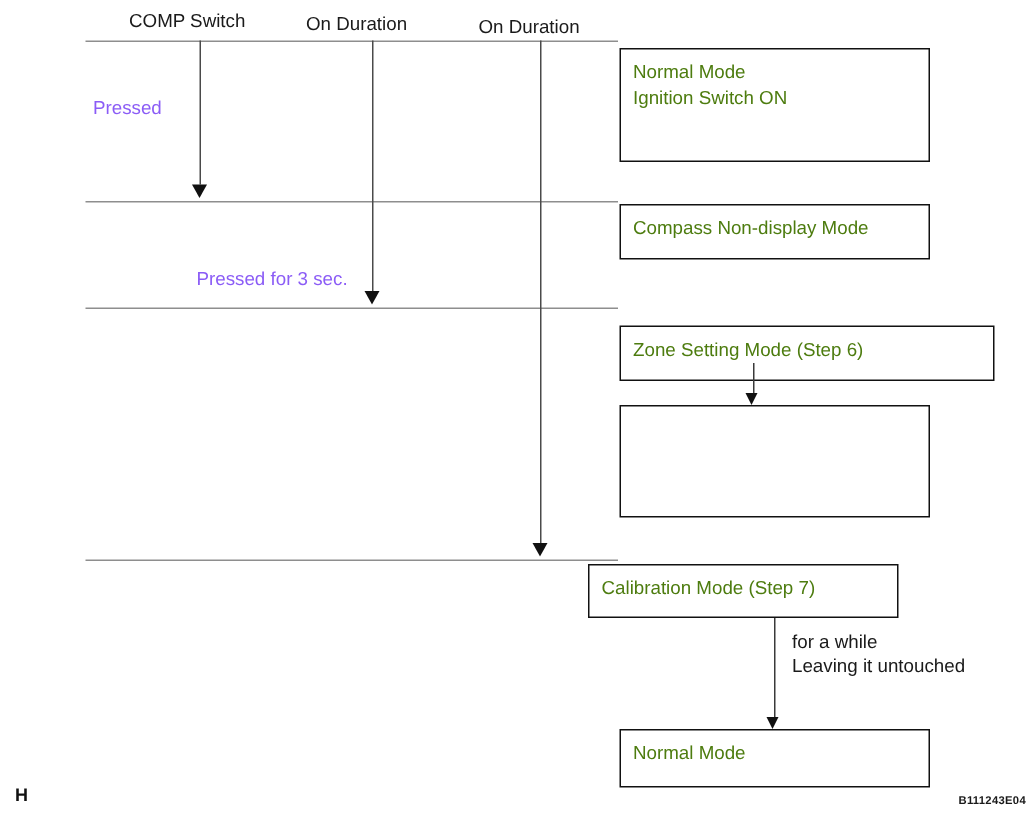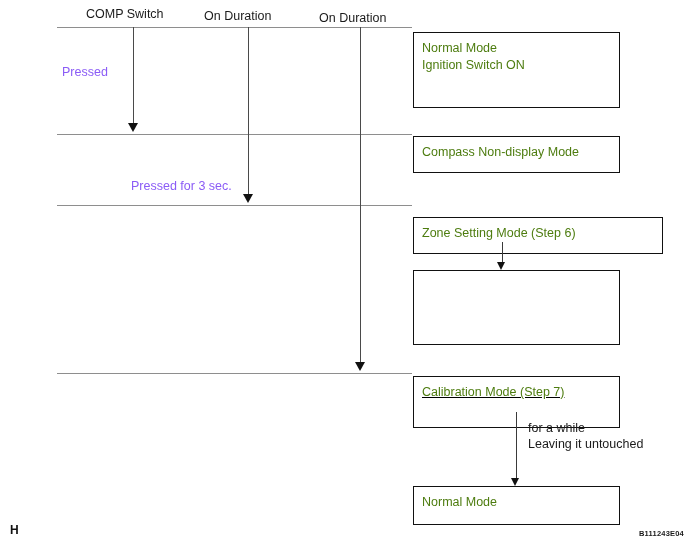--- a/index.html
+++ b/index.html
@@ -158,21 +158,21 @@
   <div class="mode-box" style="left:413px; top:205px; width:250px; height:37px;margin-top:12px;">
     <div class="line">Zone Setting Mode (Step 6)</div>
   </div>
 
   <div class="connector" style="left:502px; top:242px; height:20px;"></div>
   <div class="arrow-down small" style="left:497px; top:262px;"></div>
 
   <div class="mode-box" style="left:413px; top:270px; width:207px; height:75px;">
   </div>
 
-  <div class="mode-box" style="left:413px; top:376px; width:207px; height:52px;text-decoration:underline;">
+  <div class="mode-box" style="left:392px; top:376px; width:207px; height:36px;">
     <div class="line">Calibration Mode (Step 7)</div>
   </div>
 
   <div class="connector" style="left:516px; top:412px; height:66px;"></div>
   <div class="arrow-down small" style="left:511px; top:478px;"></div>
 
   <div class="connector-note" style="left:528px; top:420px;">
     <div>for a while</div>
     <div>Leaving it untouched</div>
   </div>

